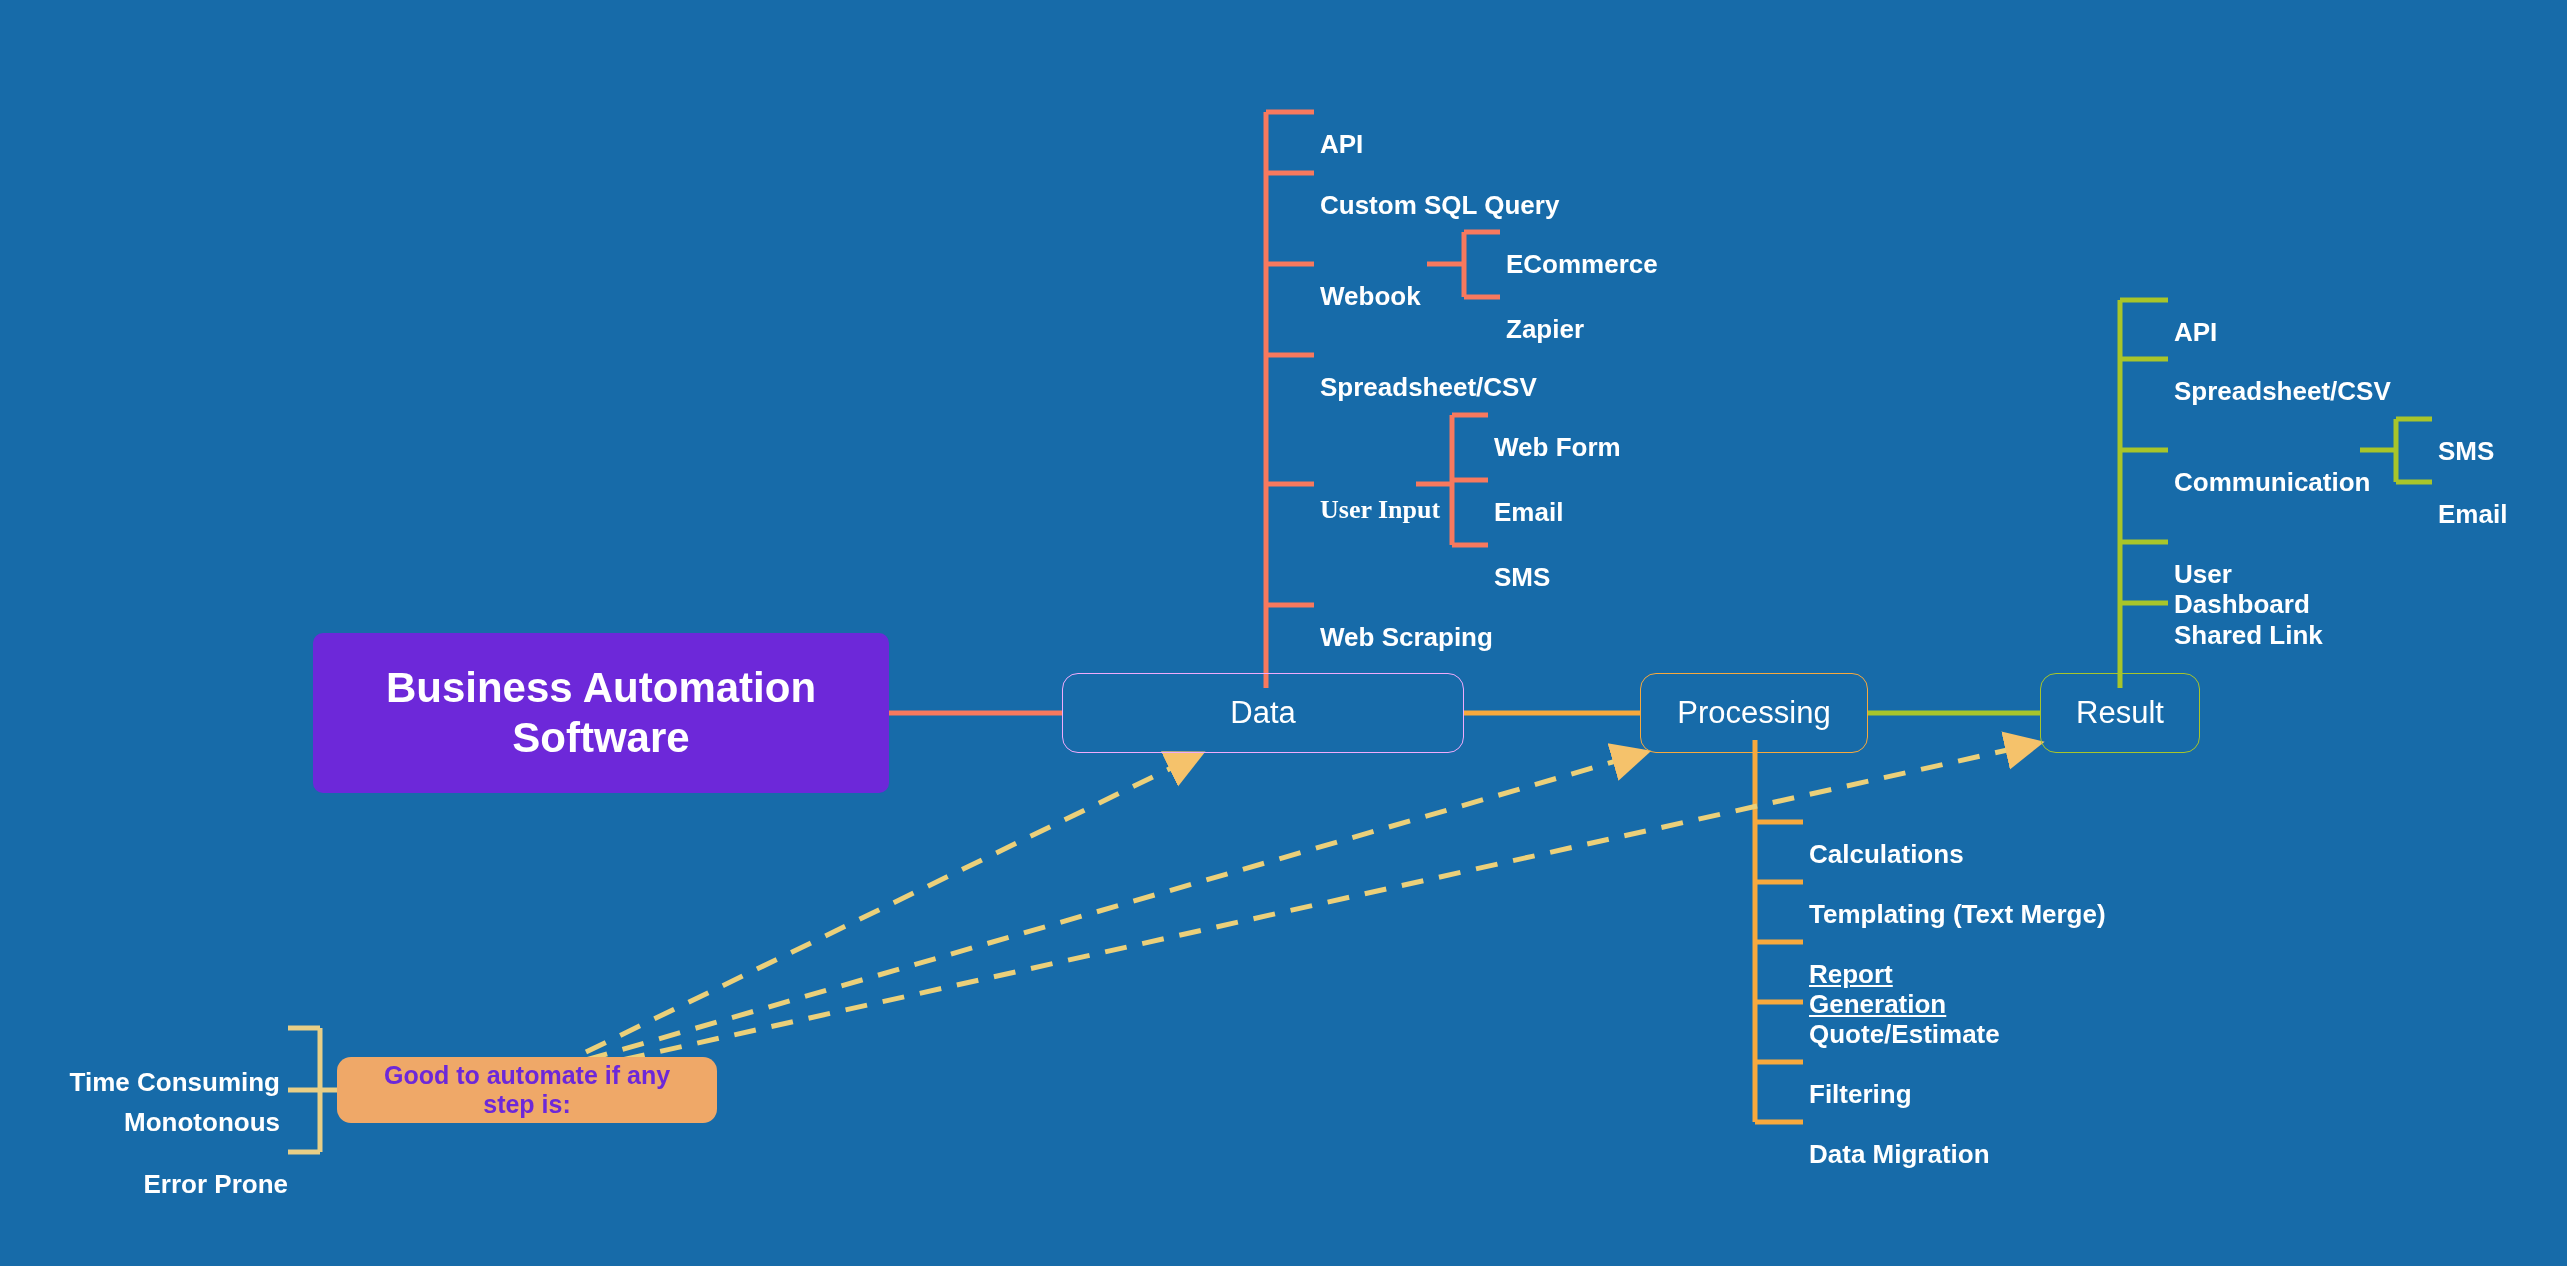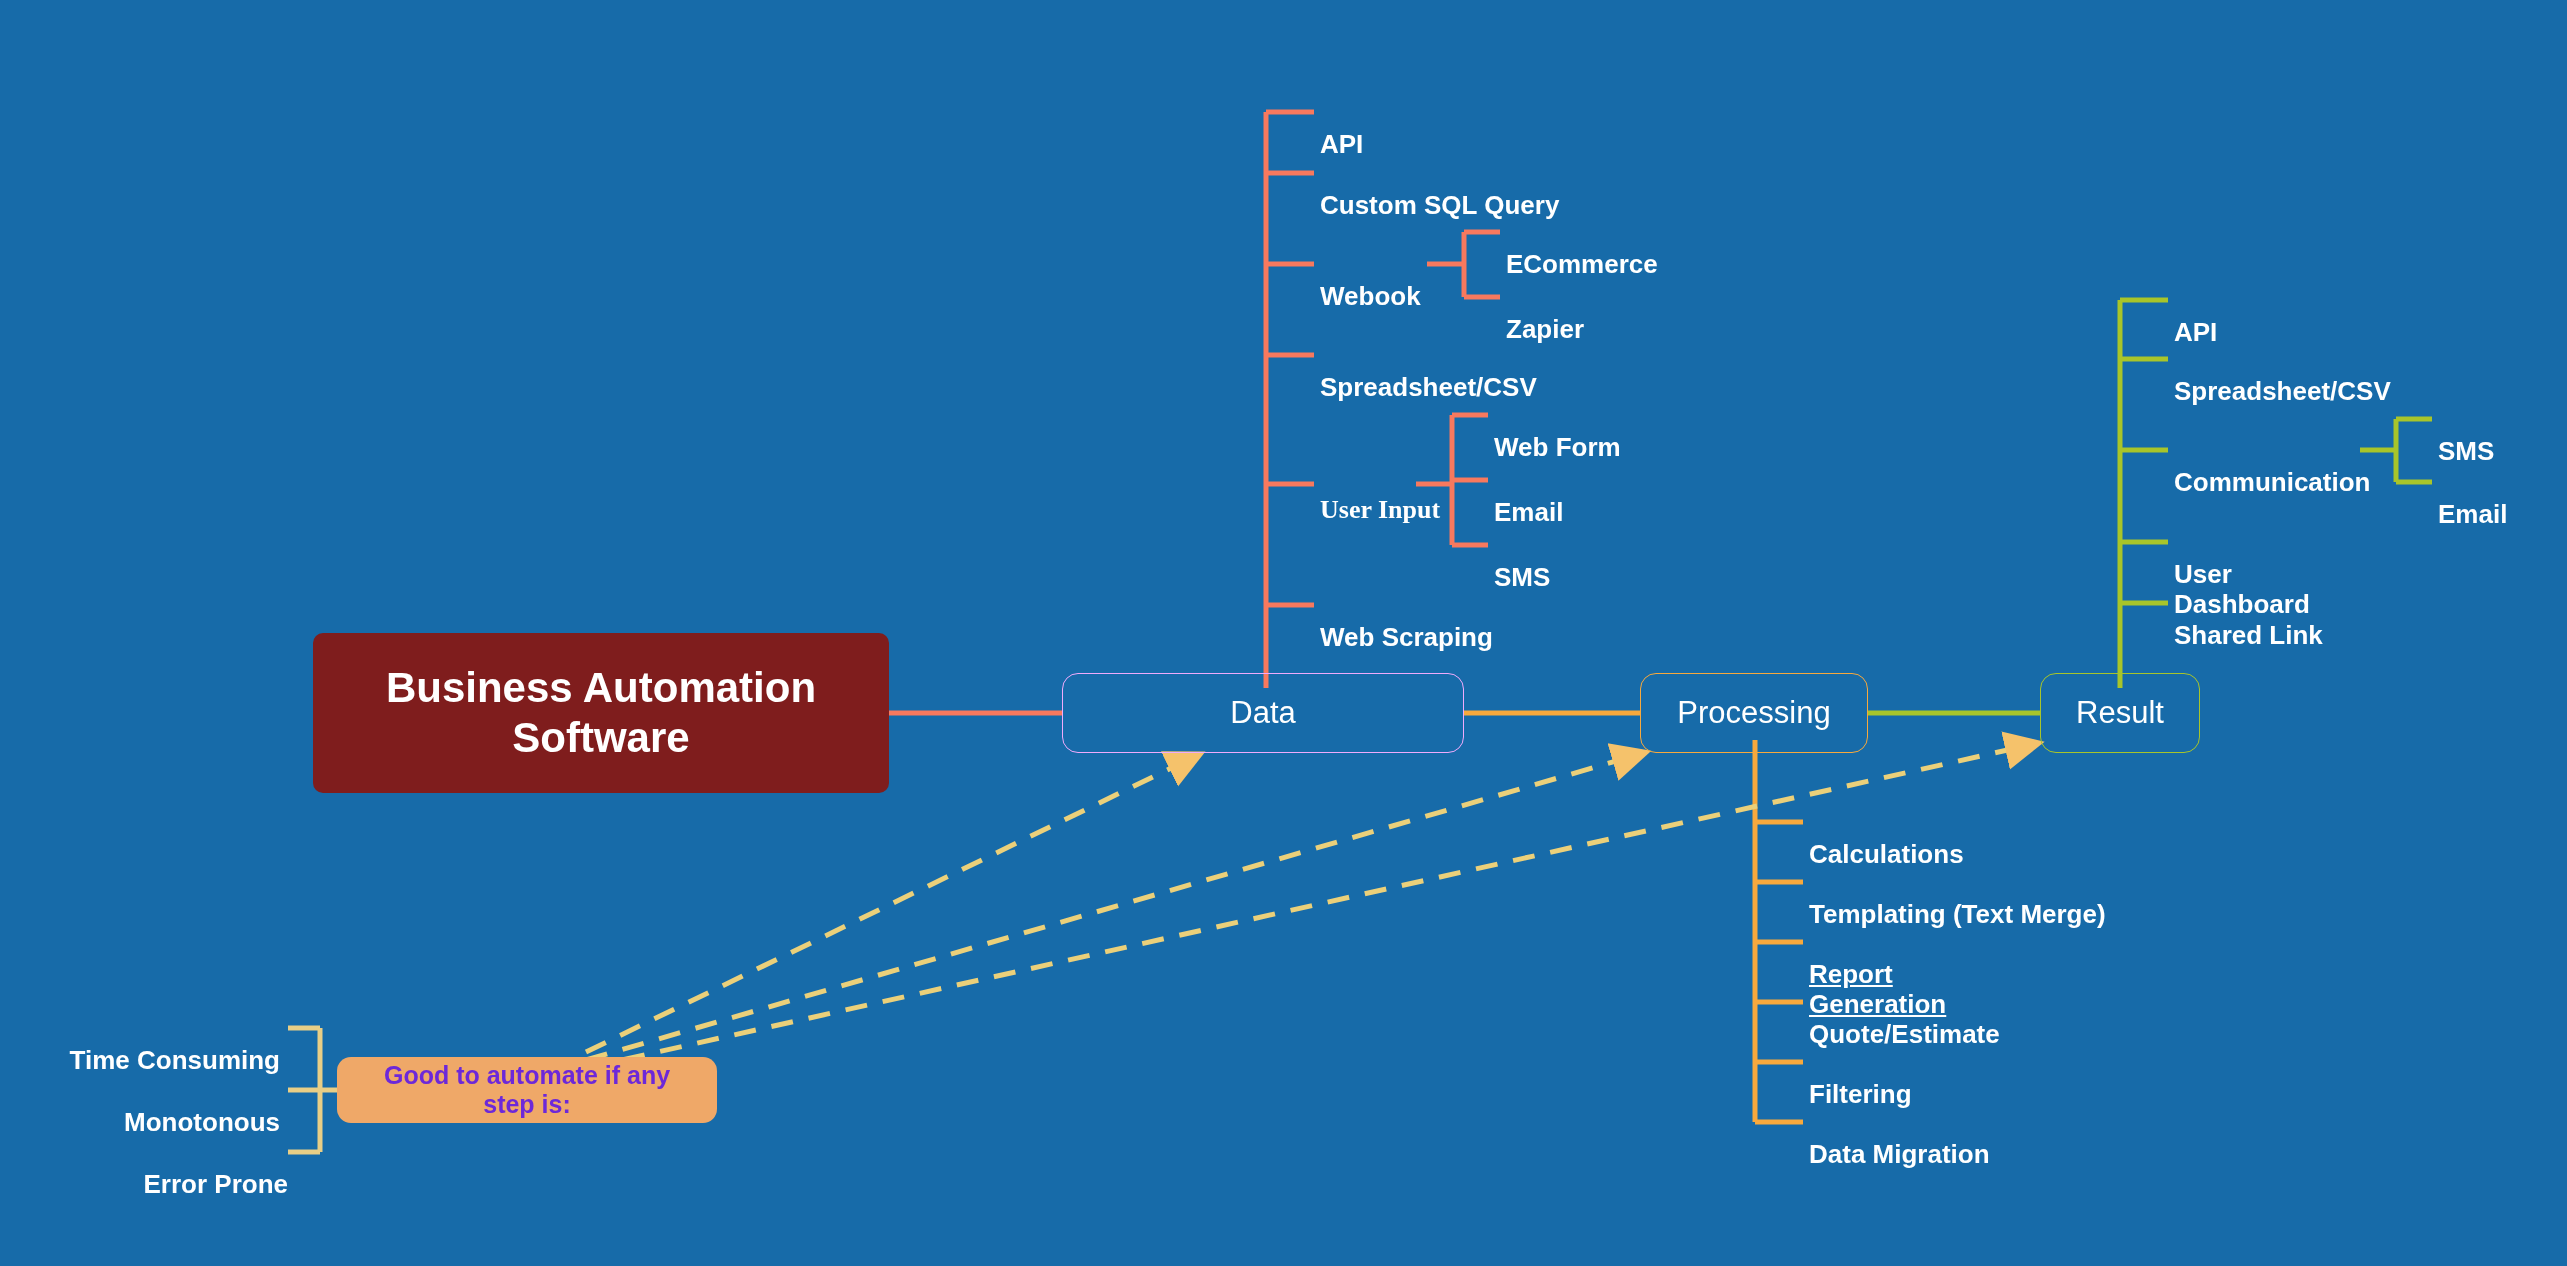--- a/index.html
+++ b/index.html
@@ -32,21 +32,21 @@
     position: absolute;
     display: flex;
     align-items: center;
     justify-content: center;
     text-align: center;
     color: #ffffff;
     border-radius: 12px;
     line-height: 1.18;
   }
   .node-root {
-    background: #7f1d1d;
+    background: #6d28d9;
     font-size: 42px;
     font-weight: bold;
     border-radius: 10px;
     padding: 0 18px;
   }
   .node-stage {
     background: transparent;
     border: 1px solid #f0abfc;
     font-size: 31px;
     font-weight: normal;
@@ -257,21 +257,21 @@
     <span>Email</span>
   </div>
   <div class="leaf right" style="left:2174px; top:528px;">
     <span>User
 Dashboard</span>
   </div>
   <div class="leaf right" style="left:2174px; top:589px;">
     <span>Shared Link</span>
   </div>
 
-  <div class="leaf left" style="left:0px; top:1014px; width:280px;">
+  <div class="leaf left" style="left:0px; top:1036px; width:280px;">
     <span>Time Consuming</span>
   </div>
   <div class="leaf left" style="left:0px; top:1076px; width:280px;">
     <span>Monotonous</span>
   </div>
   <div class="leaf left" style="left:0px; top:1138px; width:280px;margin-left:8px;">
     <span>Error Prone</span>
   </div>
 
 </div>

